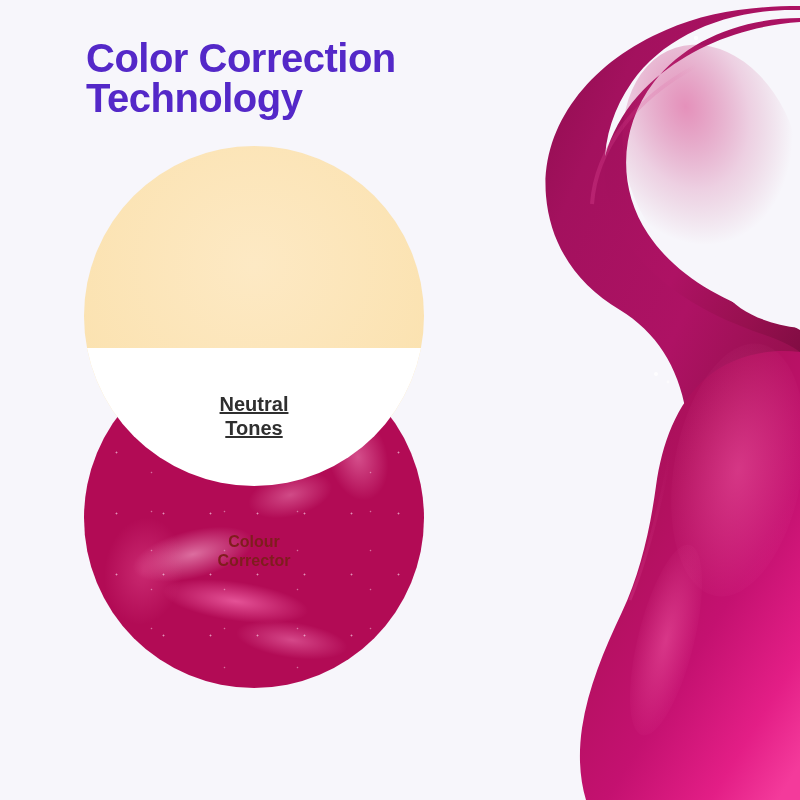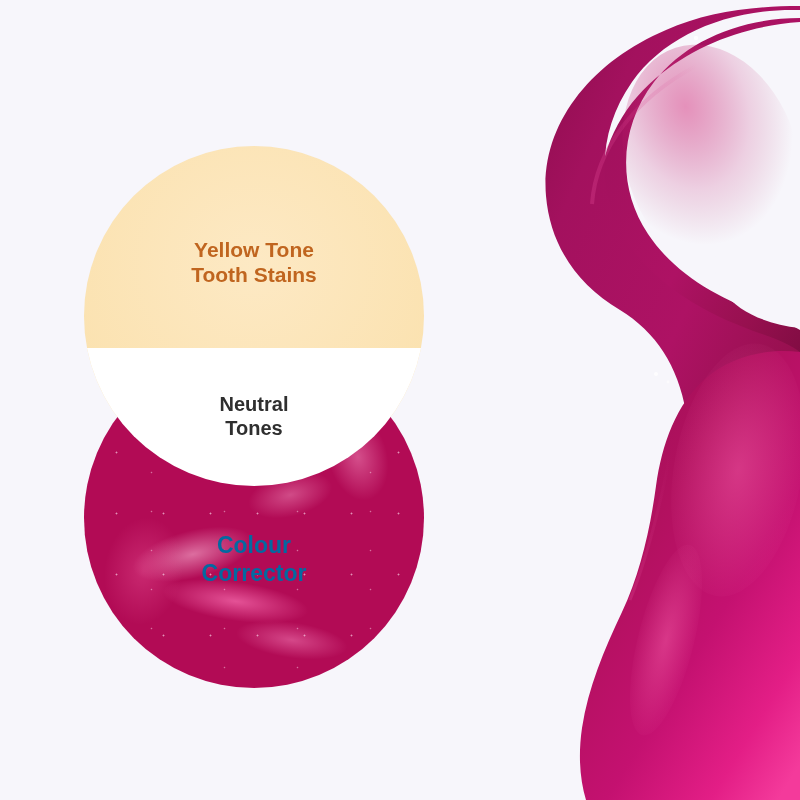--- a/index.html
+++ b/index.html
@@ -147,28 +147,29 @@
     letter-spacing: 0px;
     color: #c0651f;
   }
   .label-neutral {
     left: 84px;
     top: 392px;
     font-size: 20px;
     line-height: 1.2;
     font-weight: 700;
     color: #2f2f2f;
+    text-decoration: underline;
   }
   .label-pink {
     left: 84px;
     top: 532px;
-    font-size: 23px;
+    font-size: 16px;
     line-height: 1.2;
     font-weight: 800;
-    color: #0369a1;
+    color: #7f1d1d;
   }
 
   
   .blurb {
     position: absolute;
     left: 84px;
     top: 698px;
     width: 470px;
     font-size: 17.5px;
     line-height: 1.42;
@@ -187,38 +188,38 @@
     z-index: 4;
     pointer-events: none;
   }
   .swirl svg { display: block; }
 </style>
 </head>
 <body>
 
 <div id="page">
 
+  <div class="title">Color Correction
+Technology</div>
 
   <div class="venn">
 
     <div class="circle circle-yellow"></div>
 
     <div class="circle circle-pink">
       <div class="pink-tex base"></div>
       <div class="pink-tex sheen1"></div>
       <div class="pink-tex sheen2"></div>
       <div class="pink-tex speck"></div>
     </div>
 
     <div class="lens">
       <div class="lens-inner"></div>
     </div>
 
-    <div class="venn-label label-yellow">Yellow Tone
-Tooth Stains</div>
 
     <div class="venn-label label-neutral">Neutral
 Tones</div>
 
     <div class="venn-label label-pink">Colour
 Corrector</div>
   </div>
 
 
   <div class="swirl">

